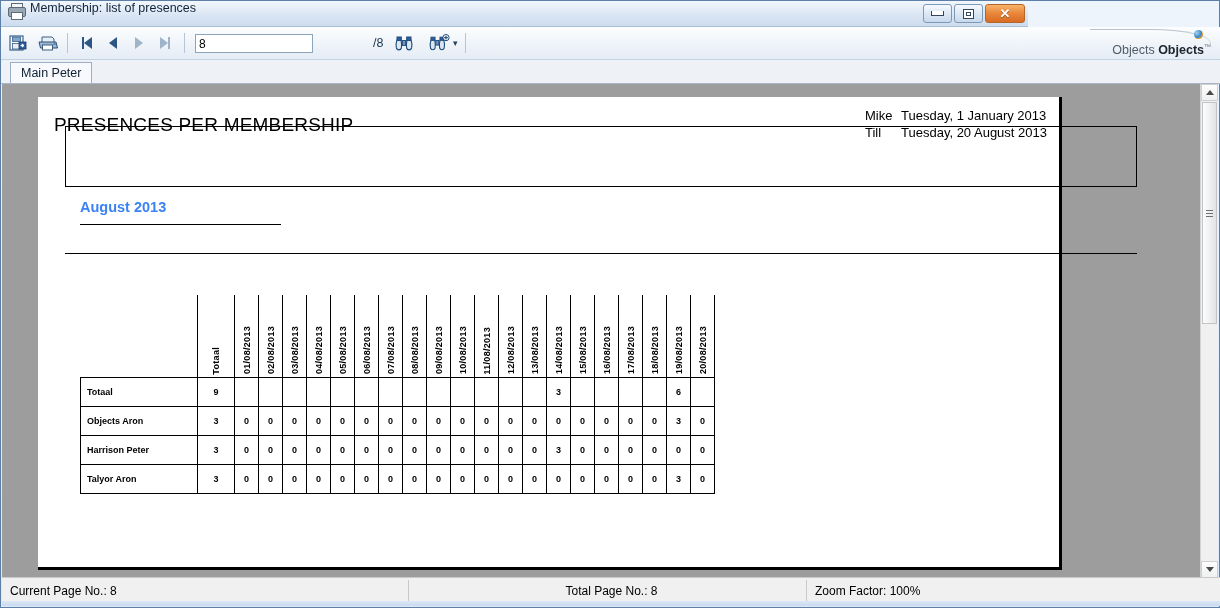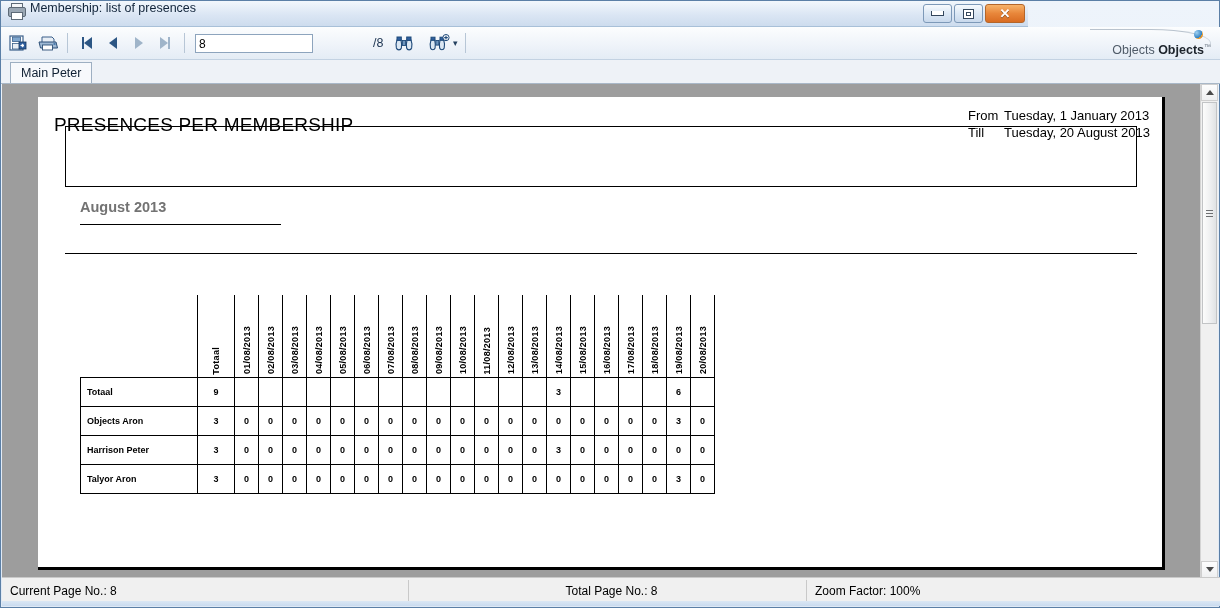--- a/index.html
+++ b/index.html
@@ -121,21 +121,21 @@
     border:1px solid #9dafc2;border-bottom:none;
   }
 
   
   .viewer{
     position:absolute;left:1px;top:83px;width:1200px;height:494px;
     background:#9d9d9d;
     overflow:hidden;
   }
   .page{
-    position:absolute;left:36px;top:13px;width:1124px;height:470px;
+    position:absolute;left:36px;top:13px;width:1021px;height:470px;
     background:#fff;
     box-shadow:3px 0 0 #000;
   }
   .page:after{
     content:"";position:absolute;left:0;right:-3px;bottom:-3px;height:3px;background:#000;
   }
 
   
   .hdrbox{
     position:absolute;left:27px;top:29px;width:1072px;height:61px;
@@ -145,21 +145,21 @@
     position:absolute;left:16px;top:17px;
     font-size:19px;color:#000;letter-spacing:.2px;white-space:nowrap;
   }
   .daterange{
     position:absolute;right:12px;top:10px;font-size:13px;color:#000;line-height:17px;
   }
   .dr-row{display:flex;white-space:nowrap;}
   .dr-lbl{width:36px;flex:0 0 auto;}
   .month{
     position:absolute;left:42px;top:102px;
-    font-size:14.5px;font-weight:bold;color:#737373;white-space:nowrap;
+    font-size:14.5px;font-weight:bold;color:#3b82f6;white-space:nowrap;
   }
   .month-rule{
     position:absolute;left:42px;top:127px;width:201px;height:1px;background:#000;
   }
   .full-rule{
     position:absolute;left:27px;top:156px;width:1072px;height:1px;background:#000;
   }
 
   
   .rtable{
@@ -355,21 +355,21 @@
 
   <div class="viewer">
     <div class="page">
 
       <div class="hdrbox"></div>
 
       <div class="rep-title">PRESENCES PER MEMBERSHIP</div>
 
       <div class="daterange">
         <div class="dr-row">
-          <span class="dr-lbl">From</span>
+          <span class="dr-lbl">Mike</span>
           <span>Tuesday, 1 January 2013</span>
         </div>
         <div class="dr-row">
           <span class="dr-lbl">Till</span>
           <span>Tuesday, 20 August 2013</span>
         </div>
       </div>
 
       <div class="month">August 2013</div>
       <div class="month-rule"></div>

